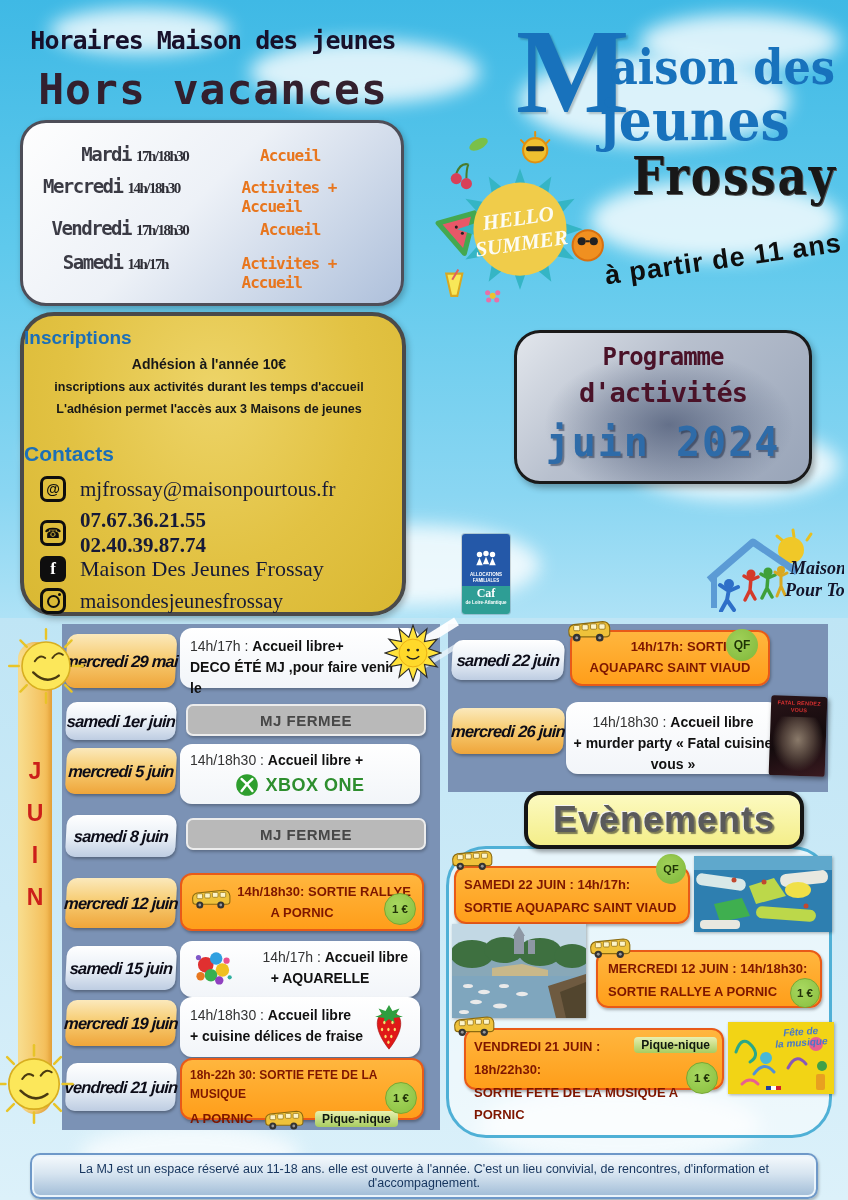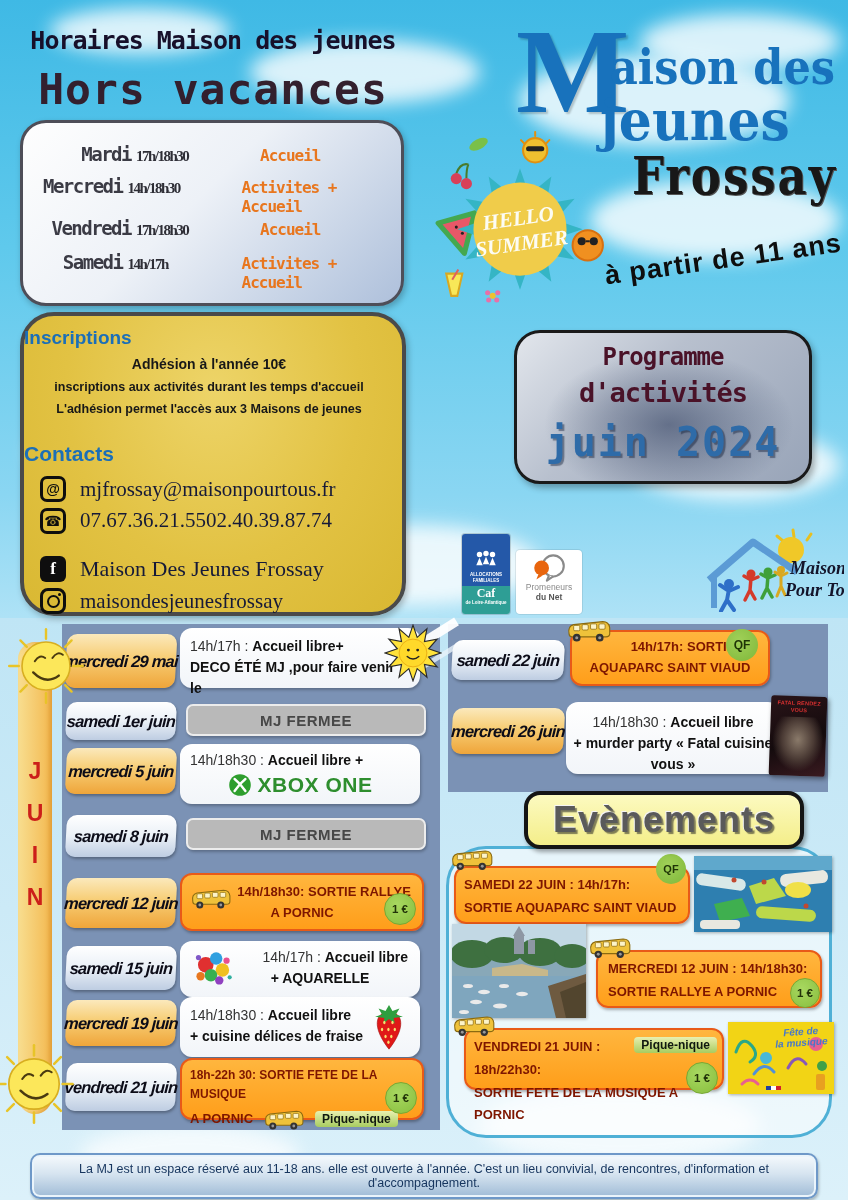--- a/index.html
+++ b/index.html
@@ -31,21 +31,21 @@
   .contact-row{position:absolute;left:16px;display:flex;align-items:center;gap:14px;}
   .cr-email{top:160px;}.cr-phone{top:192px;}.cr-fb{top:240px;}.cr-ig{top:272px;}
   .icon-sq{width:26px;height:26px;flex:0 0 26px;box-sizing:border-box;}
   .ic-at{border:3px solid #0E0E0E;border-radius:7px;display:flex;align-items:center;justify-content:center;font-weight:bold;font-size:14px;color:#0E0E0E;}
   .ic-ph{border:3px solid #0E0E0E;border-radius:7px;display:flex;align-items:center;justify-content:center;font-size:14px;color:#0E0E0E;}
   .ic-fb{background:#0E0E0E;border-radius:6px;display:flex;align-items:center;justify-content:center;color:#fff;font-family:"Liberation Serif",serif;font-weight:bold;font-size:17px;}
   .ic-ig{border:3px solid #0E0E0E;border-radius:8px;position:relative;}
   .ic-ig::before{content:"";position:absolute;left:4px;top:4px;width:9px;height:9px;border:2.5px solid #0E0E0E;border-radius:50%;}
   .ic-ig::after{content:"";position:absolute;right:2px;top:2px;width:3px;height:3px;background:#0E0E0E;border-radius:50%;}
   .contact-text{font-family:"Liberation Serif",serif;font-size:20px;color:#161A38;}
-  .phone-stack{display:flex;flex-direction:row;line-height:1.2;font-size:21px;}
+  .phone-stack{display:flex;flex-direction:column;line-height:1.2;font-size:21px;font-weight:bold;}
 
   
   .brand-m{left:516px;top:12px;font-family:"Liberation Serif",serif;font-weight:bold;font-size:120px;line-height:1;color:#1872BC;text-shadow:2px 2px 2px rgba(0,0,0,.2);}
   .brand-top{left:610px;top:42px;font-family:"DejaVu Serif",serif;font-weight:bold;font-size:43px;color:#1872BC;transform:scaleY(1.12);}
   .brand-bottom{left:600px;top:90px;font-family:"DejaVu Serif",serif;font-weight:bold;font-size:52px;color:#1872BC;transform:scaleY(1.08);}
   .brand-city{left:632px;top:150px;font-family:"DejaVu Serif",serif;font-weight:bold;font-size:45px;color:#181818;letter-spacing:2px;transform:scaleY(1.15);text-shadow:1px 1px 0 #555;}
   .brand-age{left:604px;top:244px;font-weight:bold;font-size:27px;color:#0E0E0E;transform:rotate(-8deg);letter-spacing:1px;}
   .hello-badge{left:434px;top:126px;width:172px;height:182px;}
 
   
@@ -109,21 +109,21 @@
   .lr3c{left:186px;top:818px;width:240px;height:32px;}
   .lr4l{top:878px;height:50px;}
   .lr4c{left:180px;top:873px;width:244px;height:58px;padding:7px 0;text-align:center;}
   .lr5l{top:946px;height:44px;}
   .lr5c{left:180px;top:941px;width:240px;height:56px;padding:6px 8px;}
   .lr6l{top:1000px;height:46px;}
   .lr6c{left:180px;top:997px;width:240px;height:60px;padding:8px 10px;}
   .lr7l{top:1063px;height:48px;}
   .lr7c{left:180px;top:1058px;width:244px;height:62px;padding:6px 8px;}
   .xbox-line{display:flex;align-items:center;justify-content:center;gap:6px;margin-top:2px;}
-  .xbox-text{font-weight:bold;font-size:21px;color:#2E8E2E;letter-spacing:.5px;}
+  .xbox-text{font-weight:bold;font-size:18px;color:#2E8E2E;letter-spacing:.5px;}
   .paint-ic{position:absolute;left:6px;top:2px;width:52px;height:52px;}
   .berry-ic{position:absolute;right:2px;top:0px;width:58px;height:58px;}
   .busin{width:42px;height:26px;display:inline-block;vertical-align:middle;}
 
   
   .rr0l{top:640px;height:40px;}
   .rr0c{left:570px;top:630px;width:200px;height:56px;padding:5px 6px;text-align:center;}
   .busA{left:566px;top:616px;width:46px;height:28px;z-index:5;}
   .qfA{left:726px;top:629px;}
   .rr1l{top:708px;height:46px;}
@@ -291,30 +291,20 @@
           </g>
         </svg>
       <div class="caf-cap">ALLOCATIONS FAMILIALES</div>
     </div>
     <div class="caf-bottom">
       <div class="caf-name">Caf</div>
       <div class="caf-sub">de Loire-Atlantique</div>
     </div>
   </div>
 
-  <div class="abs pdn">
-    <svg viewBox="0 0 36 28" width="38" height="30">
-      <circle cx="22" cy="12" r="10" fill="#fff" stroke="#8A8A8A" stroke-width="2"></circle>
-      <path d="M18 21 L16 26 L22 22" fill="#fff" stroke="#8A8A8A" stroke-width="2" stroke-linejoin="round"></path>
-      <circle cx="11" cy="14" r="7" fill="#E8650E"></circle>
-      <path d="M8 20 L6 25 L12 21 Z" fill="#E8650E"></path>
-    </svg>
-    <div class="pdn-t1">Promeneurs</div>
-    <div class="pdn-t2">du Net</div>
-  </div>
 
   <div class="abs mpt">
     <svg viewBox="0 0 150 84" width="152" height="84">
       <g stroke="#E8C020" stroke-width="3" stroke-linecap="round">
           <line x1="84" y1="8" x2="90" y2="13"></line>
           <line x1="100" y1="2" x2="101" y2="9"></line>
           <line x1="118" y1="6" x2="114" y2="12"></line>
         </g>
       <circle cx="98" cy="22" r="13" fill="#F0C828"></circle>
       <path d="M16 52 L60 14 L104 44" fill="none" stroke="#5B9BD5" stroke-width="7" stroke-linejoin="round"></path>

